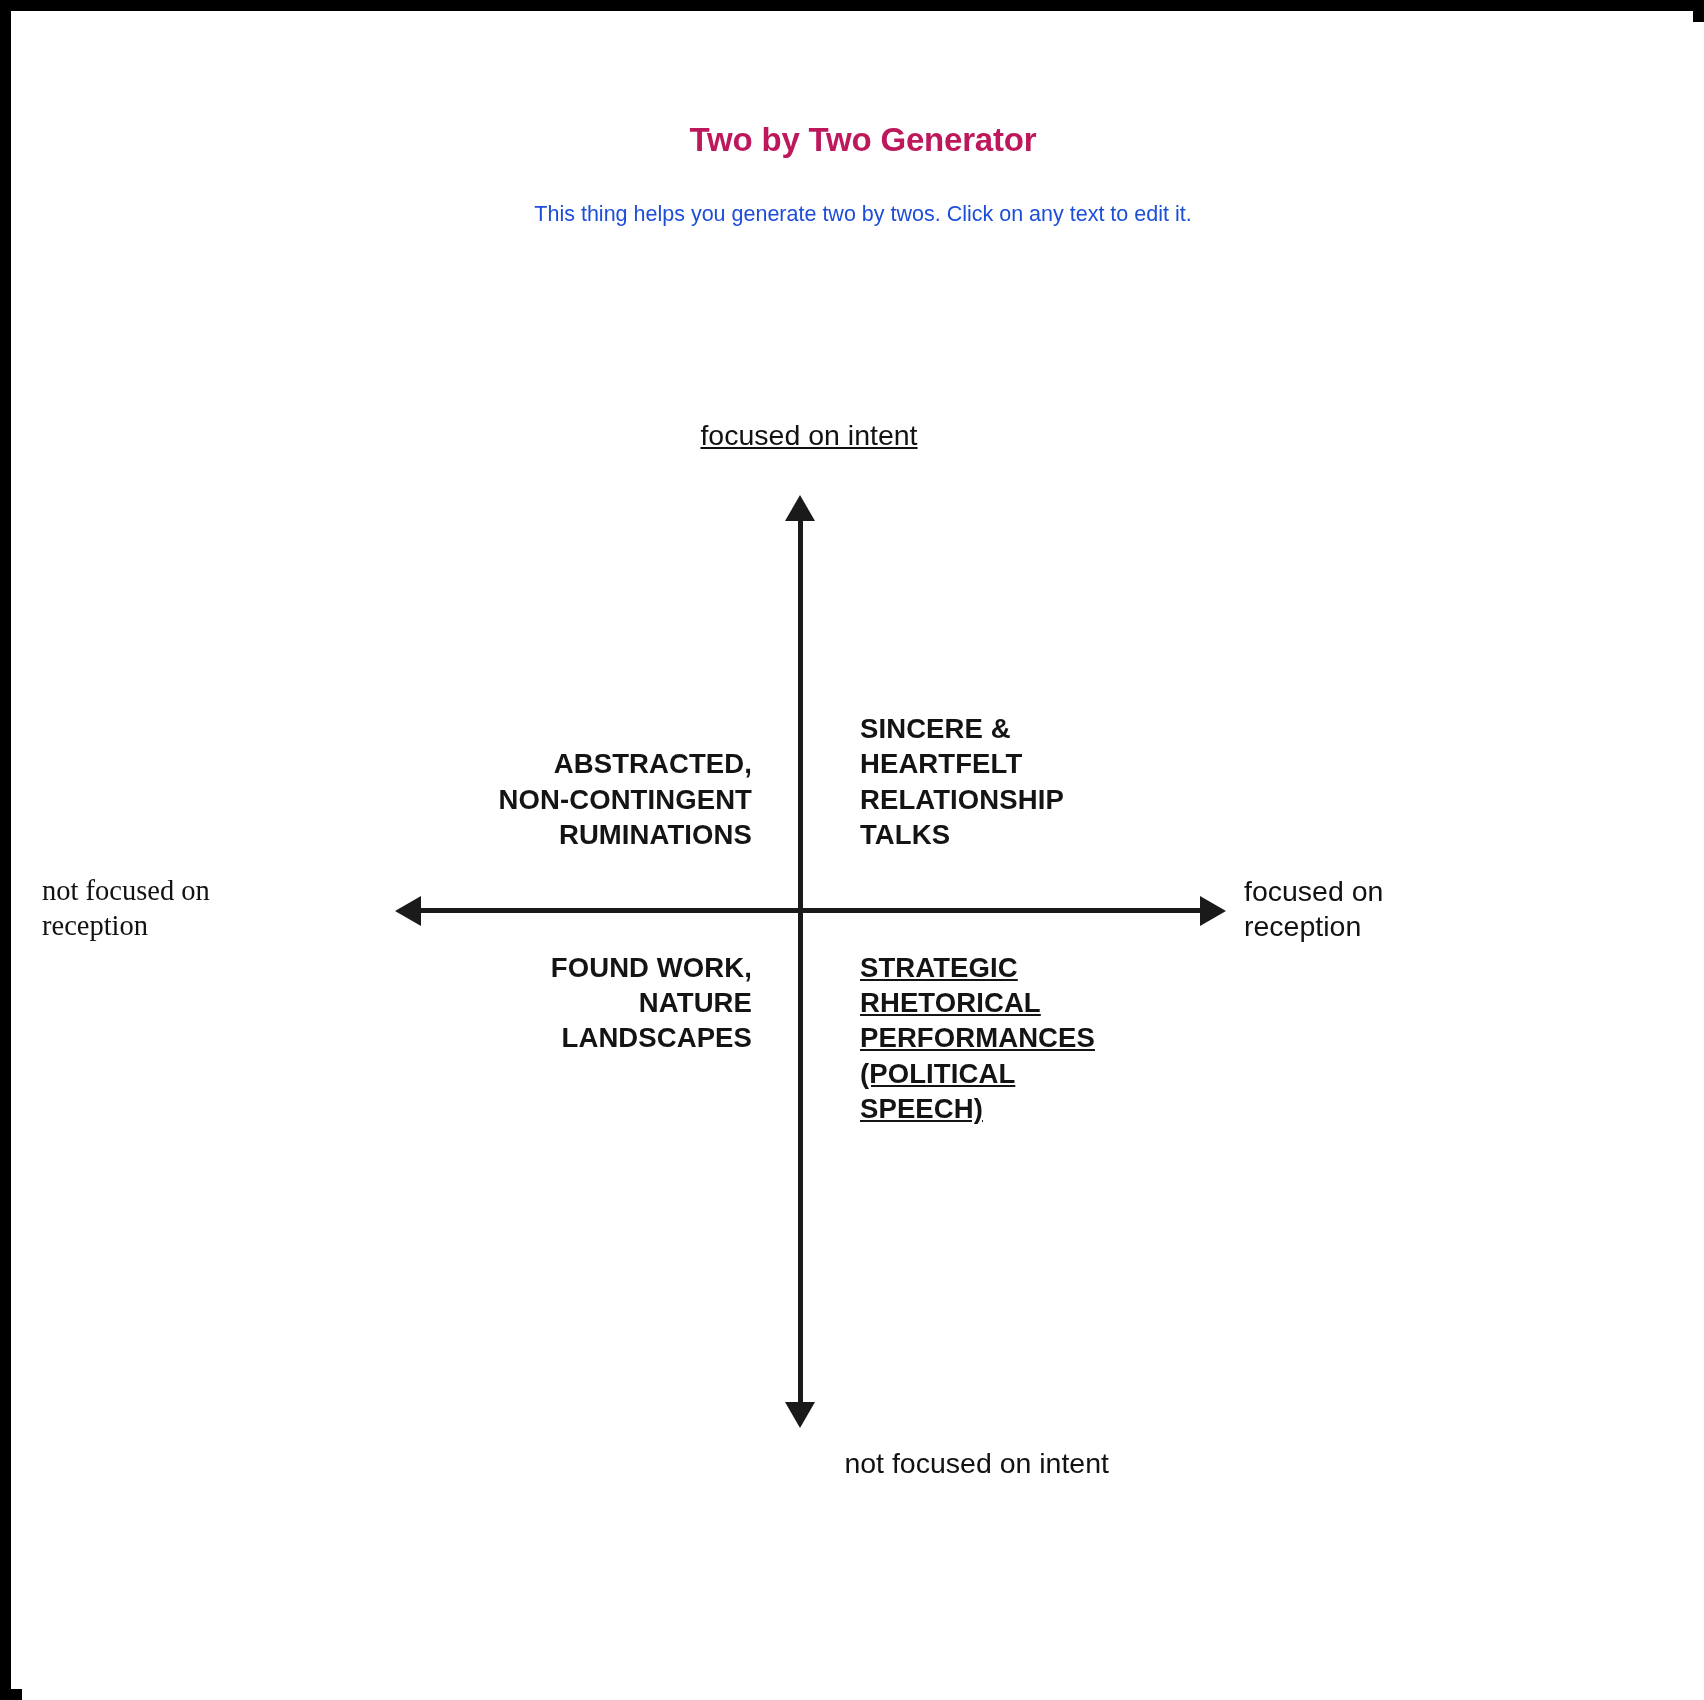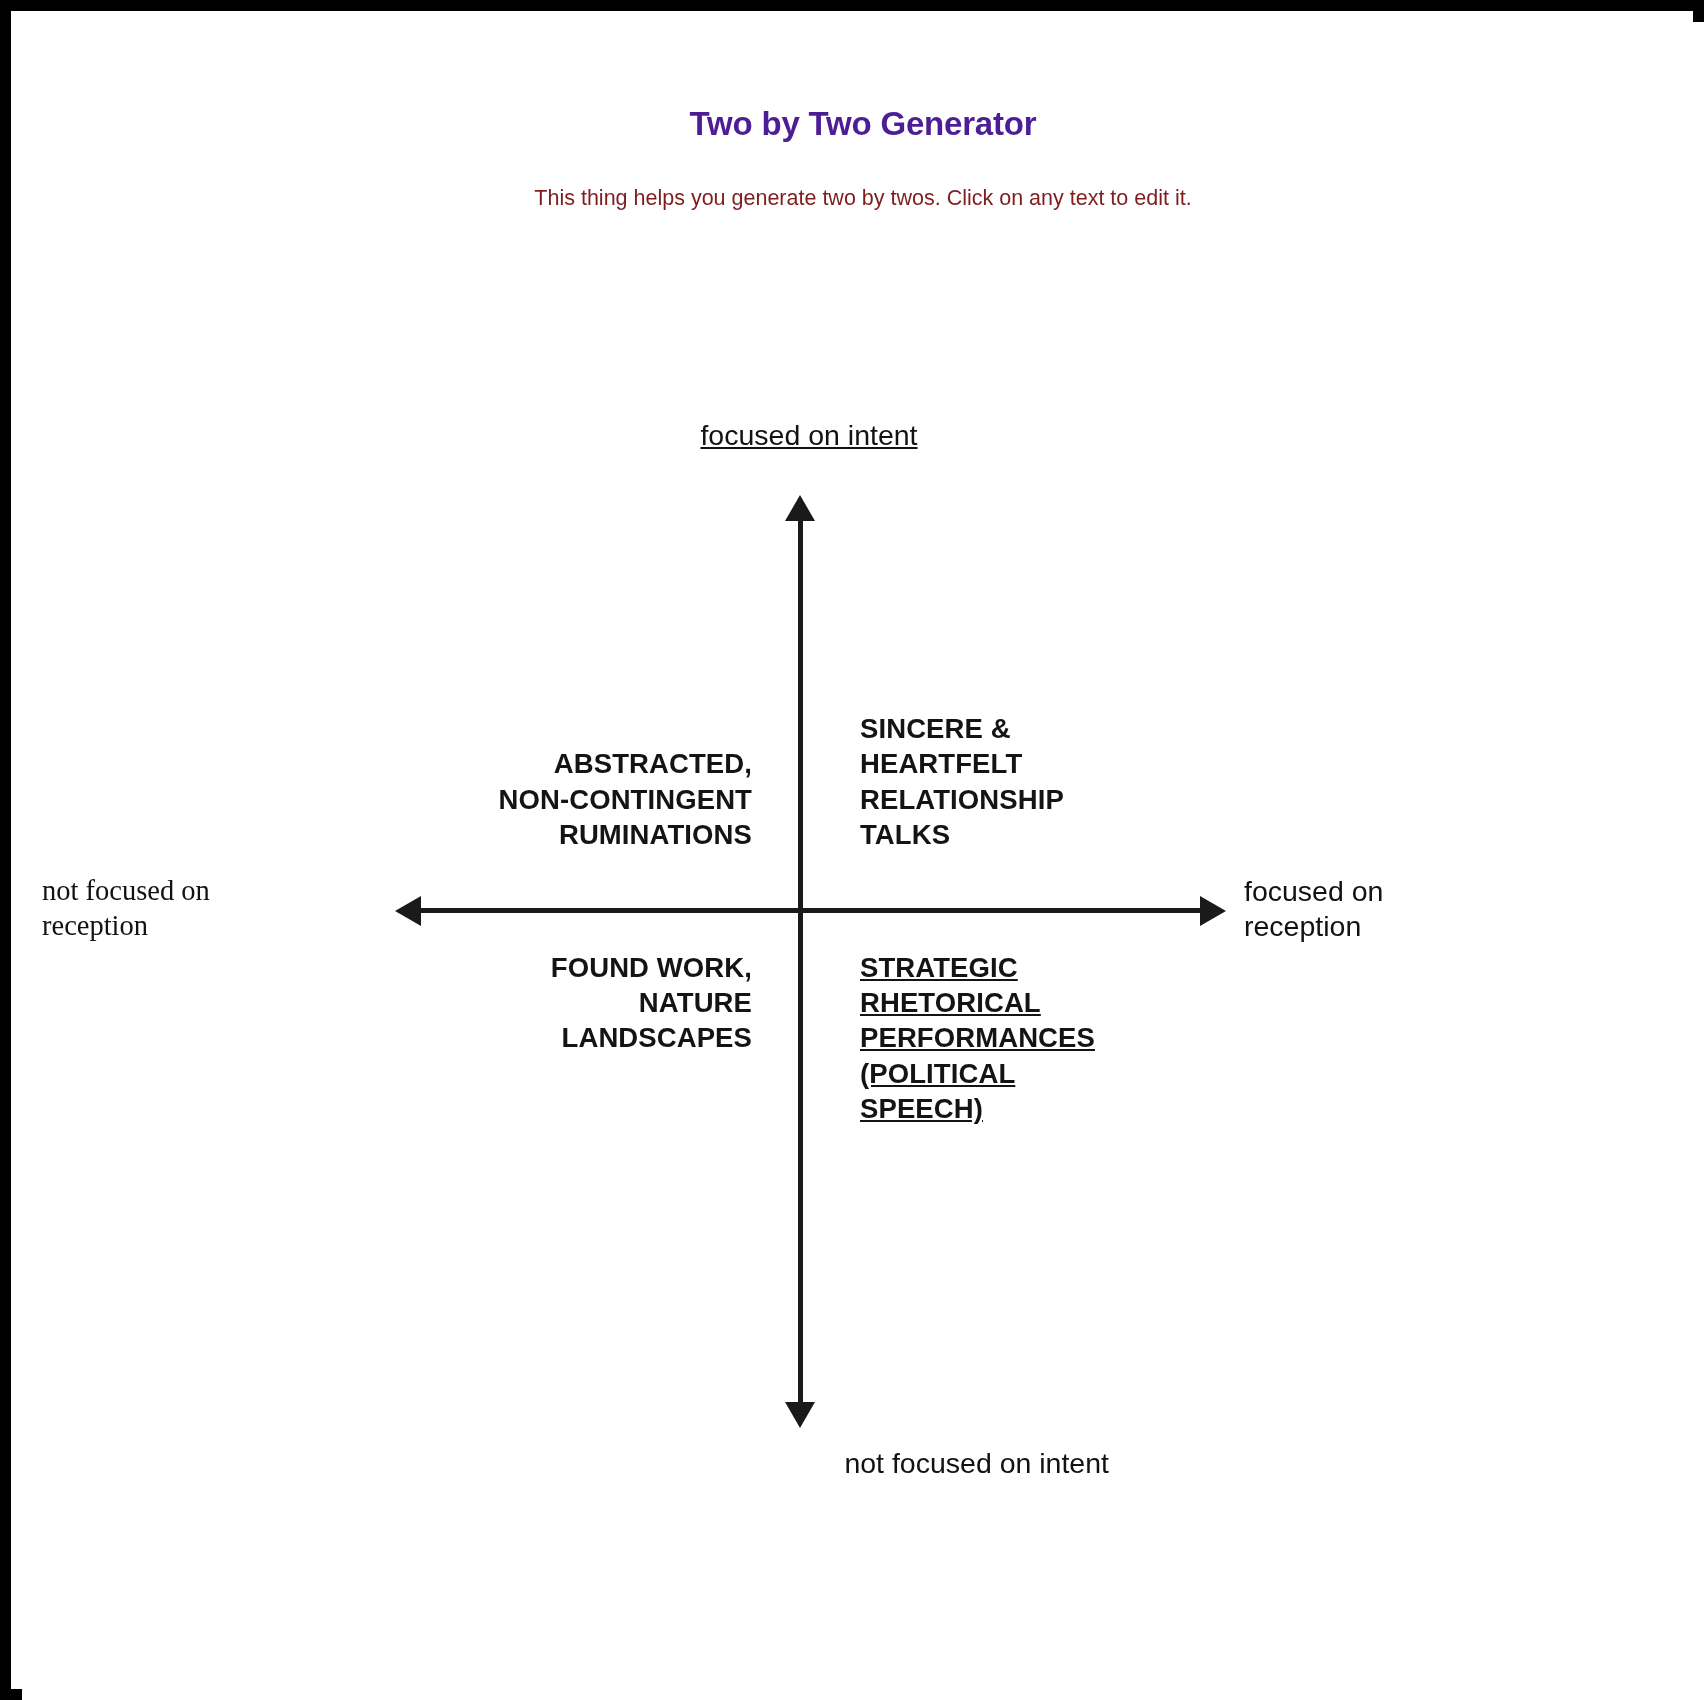--- a/index.html
+++ b/index.html
@@ -36,30 +36,30 @@
   .header {
     position: absolute;
     left: 0;
     top: 82px;
     width: 1682px;
     text-align: center;
   }
   .title {
     font-size: 33px;
     font-weight: bold;
-    color: #4c1d95;
+    color: #be185d;
     letter-spacing: -0.2px;
     line-height: 1.2;
-    margin: 0;
+    margin: 16px;
   }
   .subtitle {
     margin: 41px 0 0 0;
     font-size: 21.5px;
     font-weight: normal;
-    color: #7f1d1d;
+    color: #1d4ed8;
     line-height: 1.3;
   }
 
   
   .matrix {
     position: absolute;
     left: 0;
     top: 0;
     width: 1682px;
     height: 1678px;

